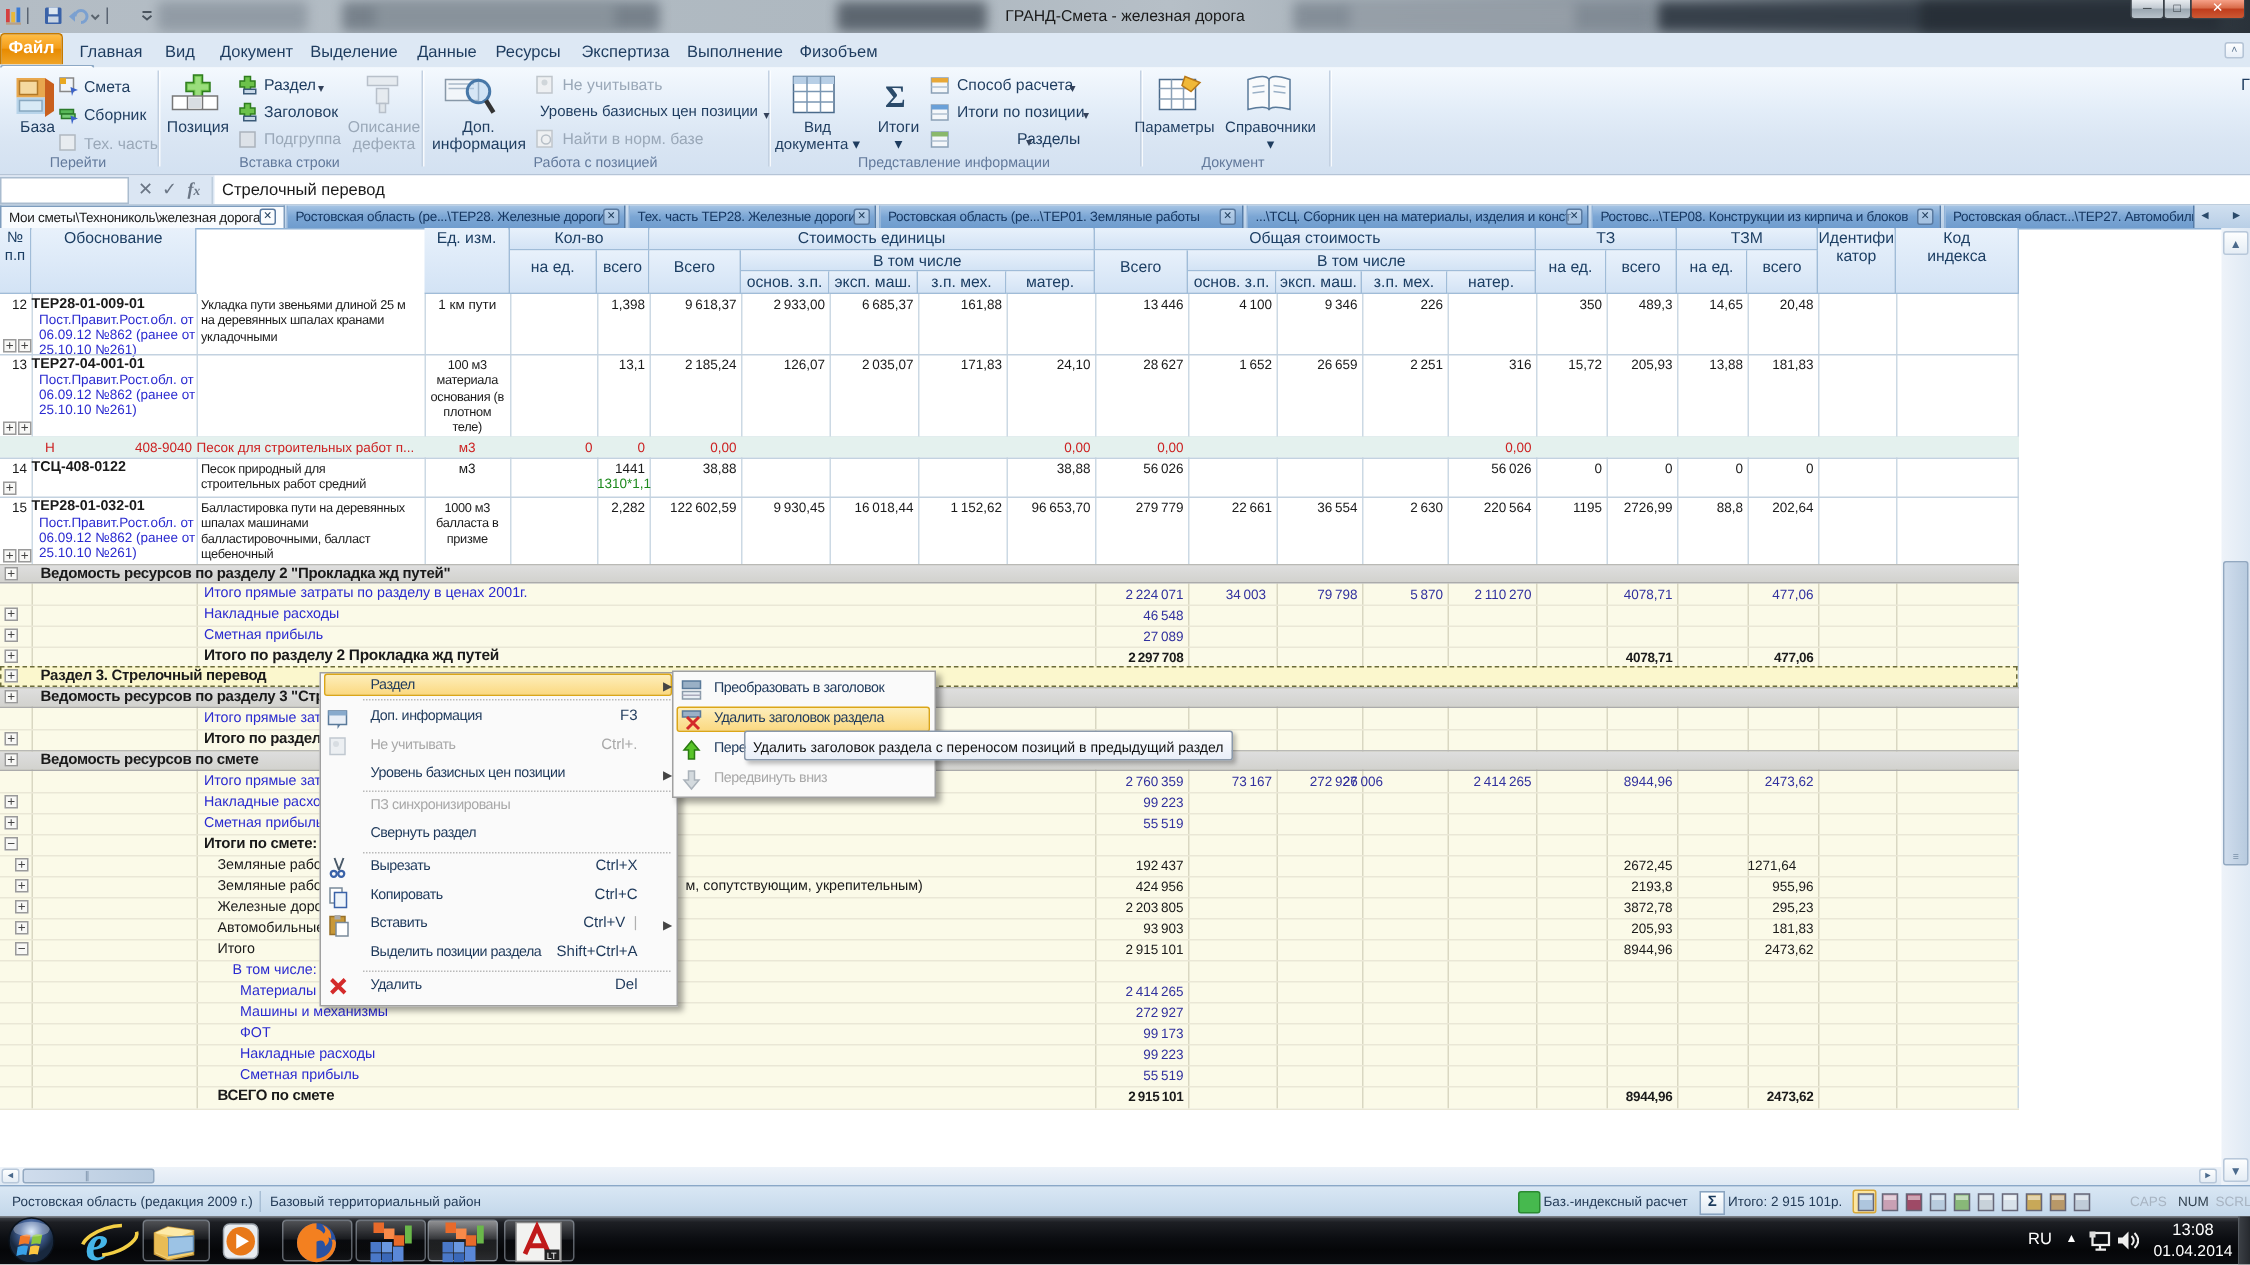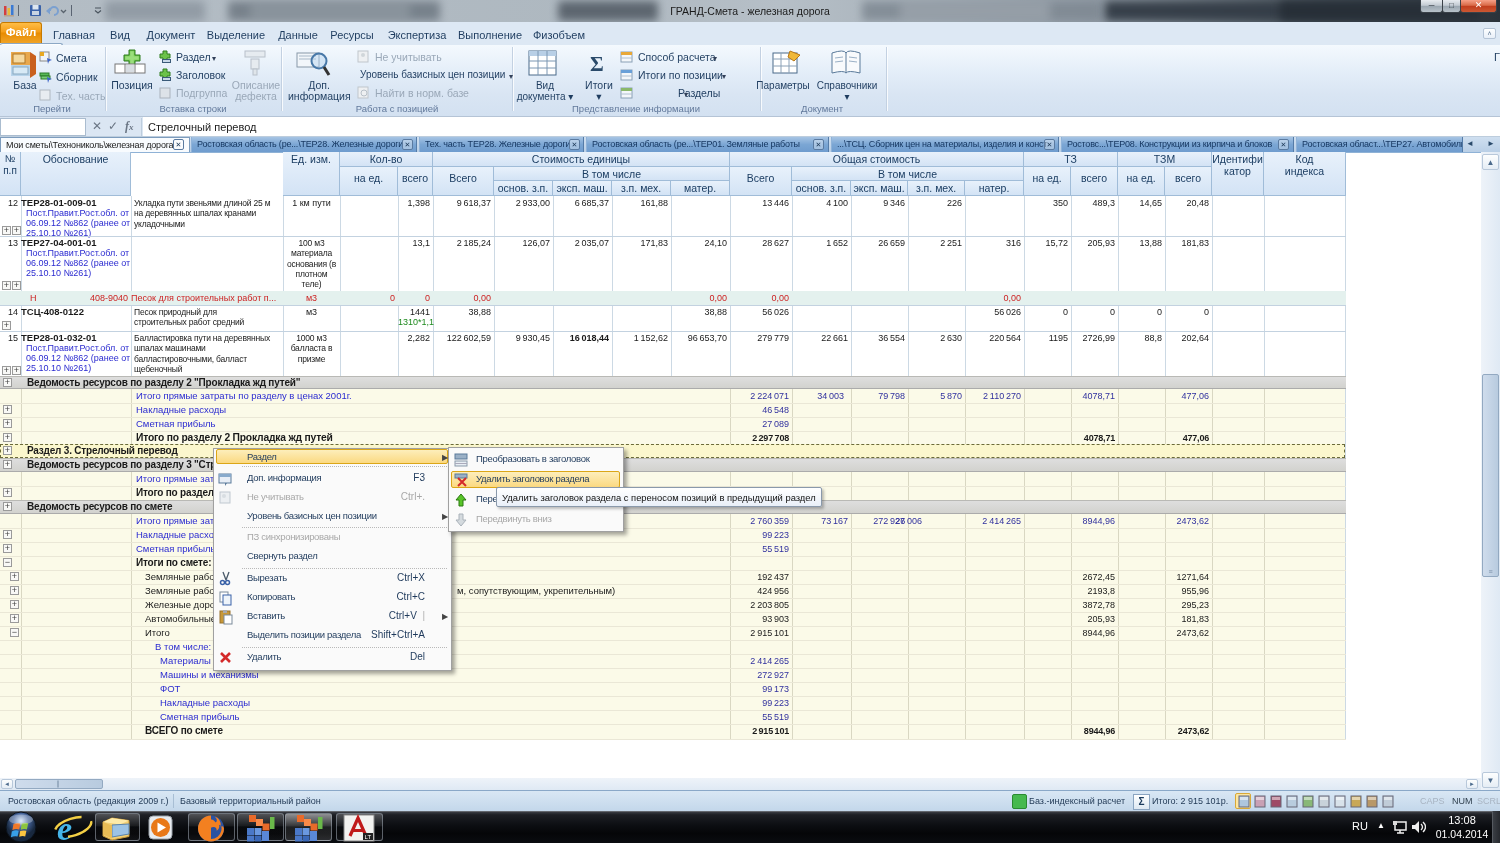--- a/index.html
+++ b/index.html
@@ -422,21 +422,21 @@
 <div class="plus" style="left:2px;top:169px;">+</div>
 <div class="rowline" style="top:179px;width:1346px;"></div>
 <div class="cell " style="left:0px;top:181px;width:18px;text-align:right;">15</div>
 <div class="cell " style="left:21px;top:181px;width:110px;font-size:9.5px;"><b>ТЕР28-01-032-01</b></div>
 <div class="cell blue" style="left:26px;top:191px;width:108px;font-size:9px;line-height:10px;">Пост.Правит.Рост.обл. от<br>06.09.12 №862 (ранее от<br>25.10.10 №261)</div>
 <div class="cell" style="left:134px;top:181px;width:148px;font-size:8.5px;letter-spacing:-0.2px;line-height:10.3px;">Балластировка пути на деревянных<br>шпалах машинами<br>балластировочными, балласт<br>щебеночный</div>
 <div class="cell" style="left:283px;top:181px;width:57px;line-height:10.3px;text-align:center;font-size:8.5px;letter-spacing:-0.2px;">1000 м3<br>балласта в<br>призме</div>
 <div class="cell " style="left:398px;top:181px;width:32px;text-align:right;">2,282</div>
 <div class="cell " style="left:433px;top:181px;width:58px;text-align:right;">122 602,59</div>
 <div class="cell " style="left:494px;top:181px;width:56px;text-align:right;">9 930,45</div>
-<div class="cell " style="left:553px;top:181px;width:56px;text-align:right;font-weight:bold;">16 018,44</div>
+<div class="cell " style="left:553px;top:181px;width:56px;text-align:right;">16 018,44</div>
 <div class="cell " style="left:612px;top:181px;width:56px;text-align:right;">1 152,62</div>
 <div class="cell " style="left:671px;top:181px;width:56px;text-align:right;">96 653,70</div>
 <div class="cell " style="left:730px;top:181px;width:59px;text-align:right;">279 779</div>
 <div class="cell " style="left:792px;top:181px;width:56px;text-align:right;">22 661</div>
 <div class="cell " style="left:851px;top:181px;width:54px;text-align:right;">36 554</div>
 <div class="cell " style="left:908px;top:181px;width:54px;text-align:right;">2 630</div>
 <div class="cell " style="left:965px;top:181px;width:56px;text-align:right;">220 564</div>
 <div class="cell " style="left:1024px;top:181px;width:44px;text-align:right;">1195</div>
 <div class="cell " style="left:1071px;top:181px;width:44px;text-align:right;">2726,99</div>
 <div class="cell " style="left:1118px;top:181px;width:44px;text-align:right;">88,8</div>
@@ -498,21 +498,21 @@
 <div class="cell blue" style="left:136px;top:392px;font-size:9.5px;">Сметная прибыль</div>
 <div class="cell indigo" style="left:730px;top:392px;width:59px;text-align:right;font-size:9px;">55 519</div>
 <div class="rowline2" style="top:404px;width:1346px;"></div>
 <div class="plus" style="left:3px;top:406px;">−</div>
 <div class="cell  b" style="left:136px;top:406px;font-size:10px;">Итоги по смете:</div>
 <div class="rowline2" style="top:418px;width:1346px;"></div>
 <div class="plus" style="left:10px;top:420px;">+</div>
 <div class="cell " style="left:145px;top:420px;font-size:9.5px;">Земляные работы (кроме сопутствующих)</div>
 <div class="cell " style="left:730px;top:420px;width:59px;text-align:right;font-size:9px;">192 437</div>
 <div class="cell " style="left:1071px;top:420px;width:44px;text-align:right;font-size:9px;">2672,45</div>
-<div class="cell " style="left:1165px;top:420px;width:44px;text-align:right;font-size:9px;">1271,64</div>
+<div class="cell " style="left:1165px;top:420px;width:44px;text-align:left;font-size:9px;">1271,64</div>
 <div class="rowline2" style="top:432px;width:1346px;"></div>
 <div class="plus" style="left:10px;top:434px;">+</div>
 <div class="cell " style="left:145px;top:434px;font-size:9.5px;">Земляные работы (выполняемые по другим</div>
 <div class="cell" style="left:457px;top:434px;font-size:9.5px;">м, сопутствующим, укрепительным)</div>
 <div class="cell " style="left:730px;top:434px;width:59px;text-align:right;font-size:9px;">424 956</div>
 <div class="cell " style="left:1071px;top:434px;width:44px;text-align:right;font-size:9px;">2193,8</div>
 <div class="cell " style="left:1165px;top:434px;width:44px;text-align:right;font-size:9px;">955,96</div>
 <div class="rowline2" style="top:446px;width:1346px;"></div>
 <div class="plus" style="left:10px;top:448px;">+</div>
 <div class="cell " style="left:145px;top:448px;font-size:9.5px;">Железные дороги</div>

